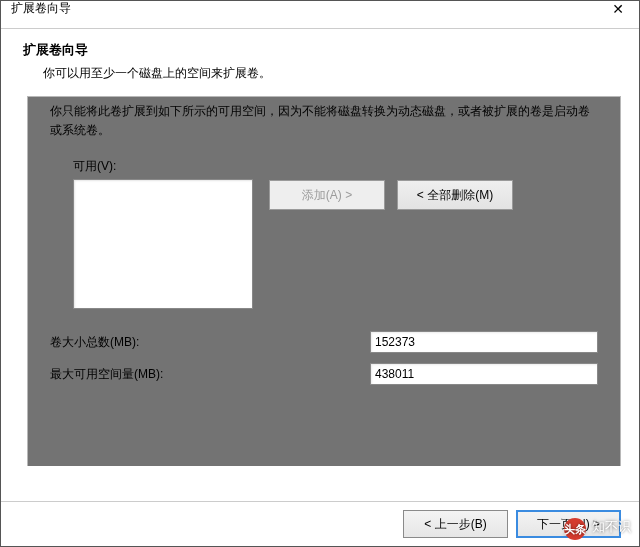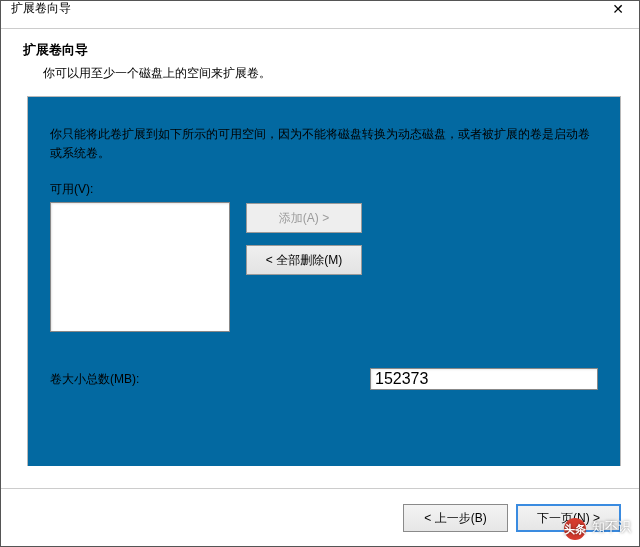--- a/index.html
+++ b/index.html
@@ -56,38 +56,39 @@
   .header-desc {
     font-size: 12px;
     color: #000;
     padding-left: 20px;
     font-family: Liberation Mono, monospace;
   }
   .main-panel {
     margin: 0 18px 0 26px;
     border: 1px solid #b8b8b8;
     border-bottom: none;
-    background: #0369a1;
-    padding: 28px 22px 22px 22px;
+    background: #737373;
+    padding: 5px 22px 22px 22px;
     position: relative;
     height: 370px;
   }
   .info-text {
     font-size: 12px;
     color: #000;
     line-height: 1.6;
     margin-bottom: 18px;
   }
   .lists-row {
     display: flex;
     align-items: flex-start;
   }
   .list-group {
     display: flex;
     flex-direction: column;
+    margin-left: 23px;
   }
   .list-label {
     font-size: 12px;
     margin-bottom: 4px;
   }
   .listbox {
     width: 180px;
     height: 130px;
     background: #fff;
     border: 1px solid #888;
@@ -96,60 +97,60 @@
   }
   .listbox-item {
     background: #0a64c4;
     color: #fff;
     padding: 1px 4px;
     font-size: 12px;
     white-space: pre;
   }
   .mid-buttons {
     display: flex;
-    flex-direction: column;
+    flex-direction: row;
     gap: 12px;
     margin: 22px 16px 0 16px;
   }
   .xfer-btn {
     width: 116px;
     height: 30px;
     background: linear-gradient(#efefef,#e3e3e3);
     border: 1px solid #9a9a9a;
     font-size: 12px;
     text-align: center;
     line-height: 28px;
     color: #000;
   }
   .xfer-btn.disabled {
     color: #9b9b9b;
     background: #eee;
   }
   .fields {
-    margin-top: 36px;
+    margin-top: 22px;
   }
   .field-row {
     display: flex;
     align-items: center;
     margin-bottom: 10px;
   }
   .field-label {
     width: 320px;
     font-size: 12px;
   }
   .field-input {
     flex: 1;
     height: 22px;
   }
   .field-input input {
     width: 100%;
     height: 22px;
     border: 1px solid #888;
     background: #fff;
-    font-size: 16px;
+    font-size: 12px;
     padding: 0 4px;
     box-shadow: inset 1px 1px 2px rgba(0,0,0,0.08);
   }
   .spinner-wrap {
     display: flex;
   }
   .spinner-wrap input {
     border-right: none;
   }
   .spinner-btns {
@@ -167,21 +168,21 @@
     font-size:8px;
     line-height:1;
     cursor:pointer;
   }
   .spinner-btns div:first-child{border-bottom:none;}
   .footer {
     position: absolute;
     bottom: 0;
     left: 0;
     right: 0;
-    height: 58px;
+    height: 45px;
     border-top: 1px solid #ccc;
     display: flex;
     align-items: center;
     justify-content: flex-end;
     padding-right: 18px;
     gap: 8px;
     background: #fff;
   }
   .footer-btn {
     min-width: 105px;
@@ -262,20 +263,26 @@
 
     <div class="fields">
 
       <div class="field-row">
         <div class="field-label">卷大小总数(MB):</div>
         <div class="field-input">
           <input type="text" readonly="" value="152373" style="">
         </div>
       </div>
 
+      <div class="field-row">
+        <div class="field-label">最大可用空间量(MB):</div>
+        <div class="field-input">
+          <input type="text" readonly="" value="438011" style="">
+        </div>
+      </div>
 
 
     </div>
 
   </div>
 
   <div class="footer">
     <div class="footer-btn">&lt; 上一步(B)</div>
     <div class="footer-btn default">下一页(N) &gt;</div>
   </div>

